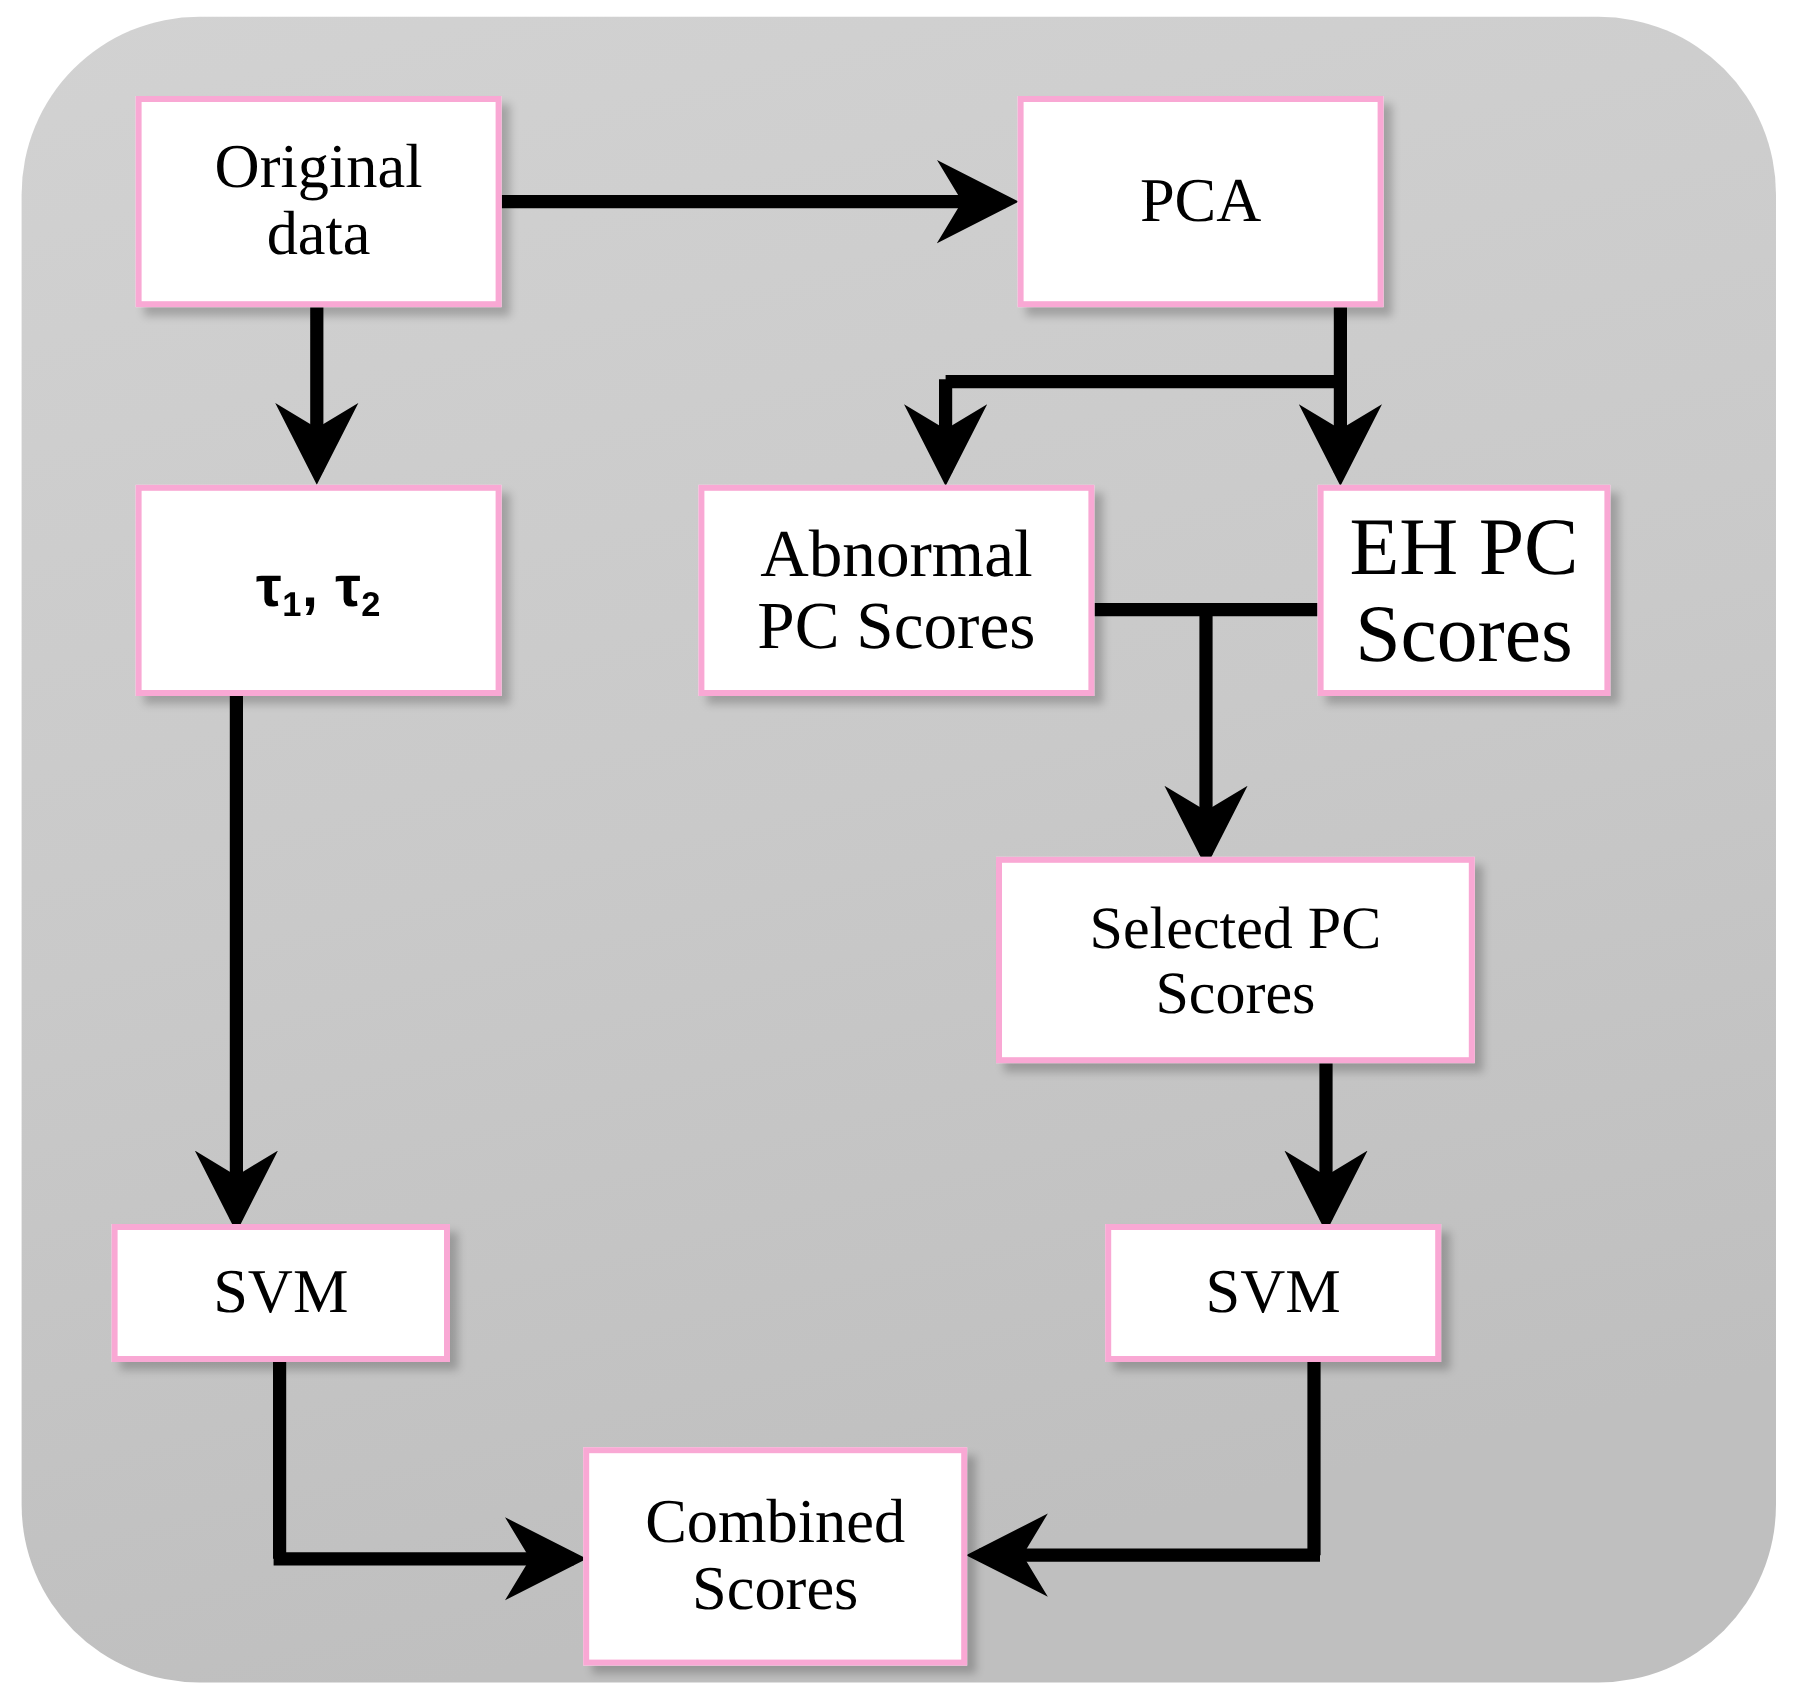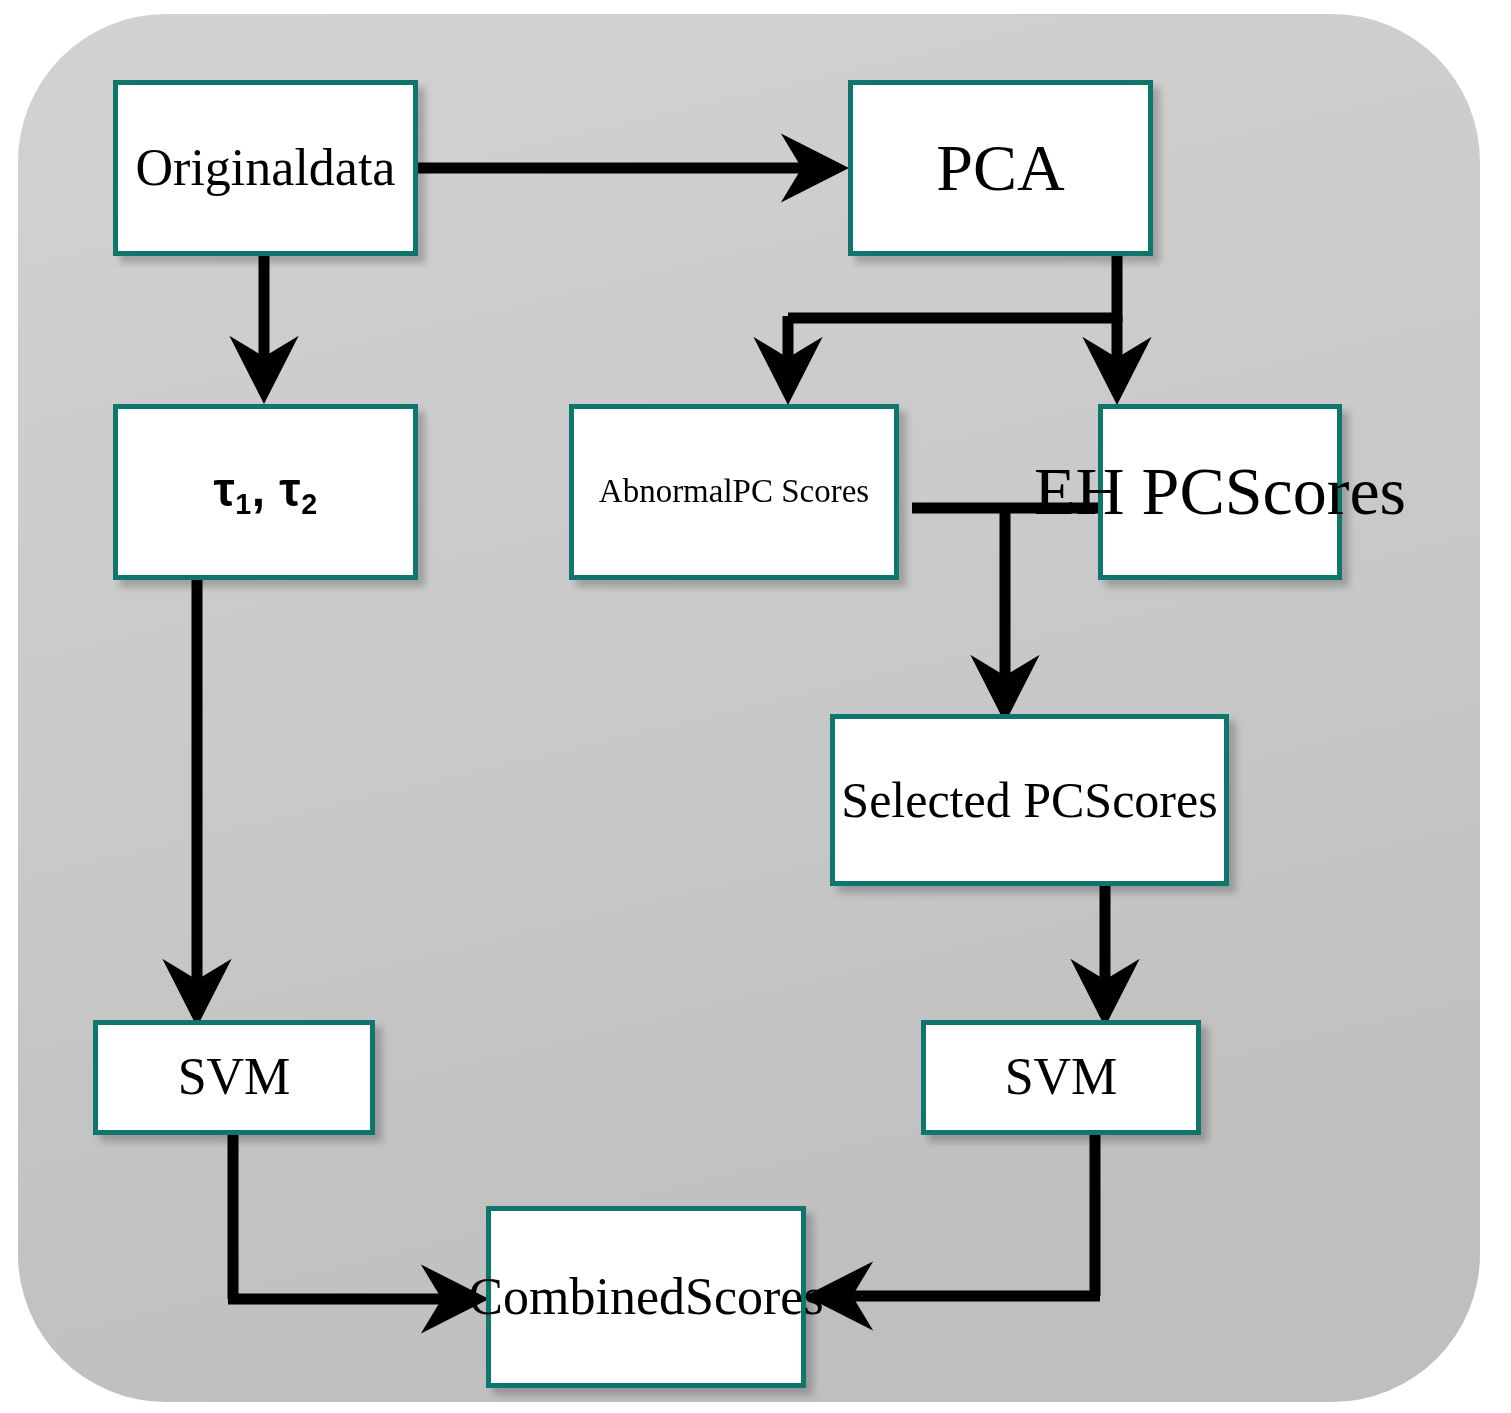--- a/index.html
+++ b/index.html
@@ -21,25 +21,25 @@
   #flow-svg {
     position: absolute;
     left: 0;
     top: 0;
     width: 1511px;
     height: 1413px;
   }
   .node-box {
     position: absolute;
     background: #ffffff;
-    border: 5px solid #0f766e;
+    border: 5px solid #f9a8d4;
     box-sizing: border-box;
     box-shadow: 7px 7px 7px rgba(0,0,0,0.22);
     display: flex;
-    flex-direction: row;
+    flex-direction: column;
     align-items: center;
     justify-content: center;
     text-align: center;
     font-family: "Liberation Serif", serif;
     color: #000000;
     line-height: 1.08;
     z-index: 5;
   }
   .node-line {
     display: block;
@@ -104,29 +104,29 @@
       <line x1="1095" y1="1134" x2="1095" y2="1296"></line>
       <line x1="1100" y1="1296" x2="816" y2="1296" marker-end="url(#arrowHead)"></line>
     </g>
   </svg>
 
   <div class="node-box" style="left:113px; top:80px; width:305px; height:176px; font-size:52px;">
     <span class="node-line">Original</span>
     <span class="node-line">data</span>
   </div>
 
-  <div class="node-box" style="left:848px; top:80px; width:305px; height:176px; font-size:66px;">
+  <div class="node-box" style="left:848px; top:80px; width:305px; height:176px; font-size:52px;">
     <span class="node-line">PCA</span>
   </div>
 
   <div class="node-box" style="left:113px; top:404px; width:305px; height:176px; font-size:52px;">
     <span class="node-line tau-line"><span>τ</span><sub>1</sub><span>, </span><span>τ</span><sub>2</sub></span>
   </div>
 
-  <div class="node-box" style="left:569px; top:404px; width:330px; height:176px; font-size:33px;">
+  <div class="node-box" style="left:582px; top:404px; width:330px; height:176px; font-size:56px;">
     <span class="node-line">Abnormal</span>
     <span class="node-line">PC Scores</span>
   </div>
 
   <div class="node-box" style="left:1098px; top:404px; width:244px; height:176px; font-size:68px;">
     <span class="node-line">EH PC</span>
     <span class="node-line">Scores</span>
   </div>
 
   <div class="node-box" style="left:830px; top:714px; width:399px; height:172px; font-size:50px;">

